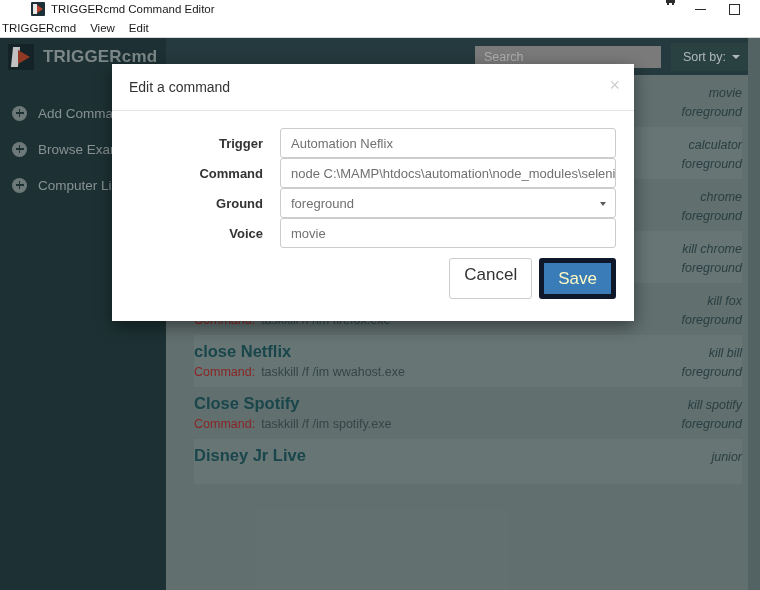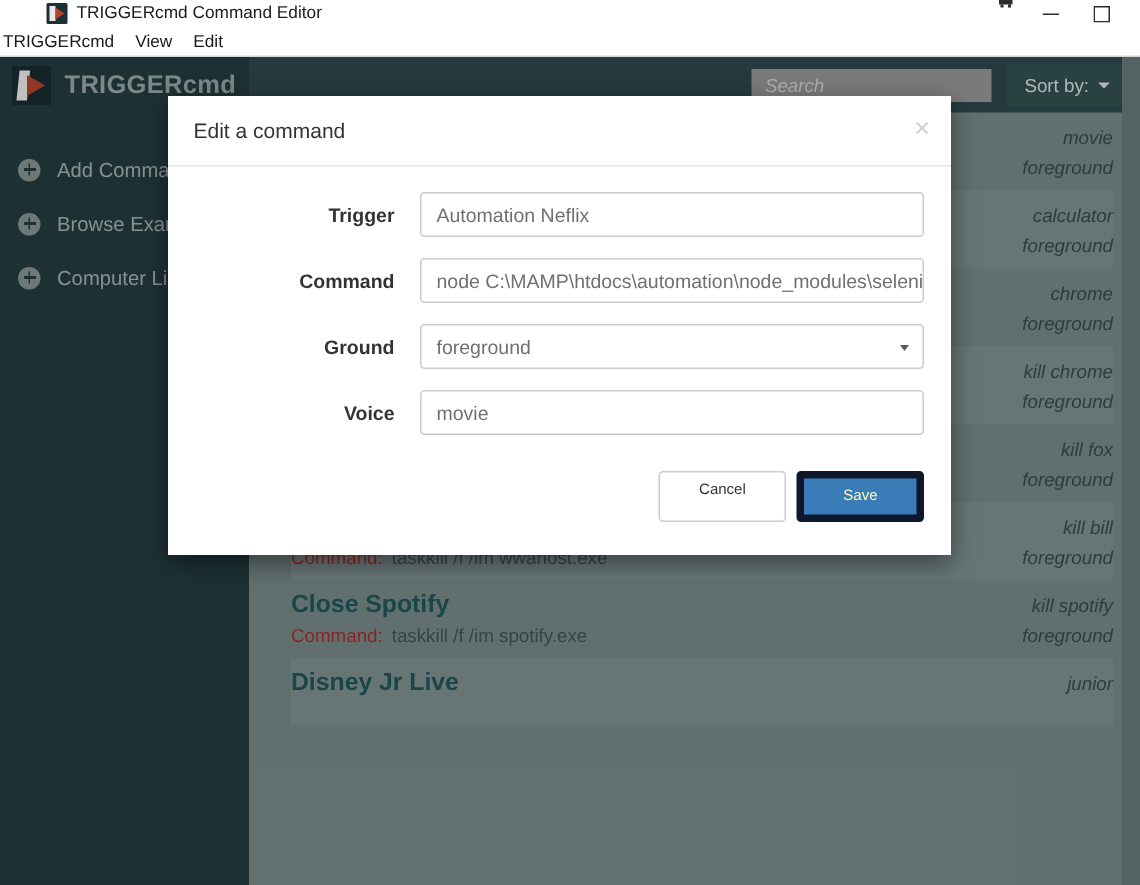--- a/index.html
+++ b/index.html
@@ -149,28 +149,27 @@
     background: #6f7f7f;
   }
   .topbar {
     height: 37px;
     background: #2b4247;
     display: flex; align-items: center;
     justify-content: flex-end;
     padding-right: 8px;
   }
   .search-box {
-    width: 160px; height: 22px;
+    width: 186px; height: 22px;
     background: #8b8b8b;
     color: #c6c6c6;
     font-size: 12.5px;
     display: flex; align-items: center;
     padding-left: 9px;
     box-sizing: border-box;
-    font-style: italic;
   }
   .sortby {
     margin-left: 10px;
     height: 28px;
     display: flex; align-items: center;
     padding: 0 12px;
     background: #2f4b4b;
     color: #c9d2d2;
     font-size: 12.5px;
     white-space: nowrap;
@@ -253,21 +252,20 @@
     font-size: 14px; color: #333;
   }
   .modal-close {
     position: absolute; top: 12px; right: 14px;
     font-size: 18px; color: #cfcfcf;
     line-height: 1;
   }
   .modal-body { padding: 17px 18px 6px 18px; }
   .form-row {
     display: flex; align-items: center;
-    margin-bottom: 14px;
     justify-content: center;
   }
   .form-label {
     width: 150px; flex: none;
     text-align: right;
     padding-right: 17px;
     box-sizing: border-box;
     font-size: 13px; font-weight: bold;
     color: #333;
     white-space: nowrap;
@@ -295,23 +293,23 @@
     width: 0; height: 0;
     border-left: 3.5px solid transparent;
     border-right: 3.5px solid transparent;
     border-top: 4.5px solid #5a5a5a;
   }
   .modal-footer {
     padding: 4px 18px 22px 18px;
     display: flex; justify-content: flex-end;
   }
   .btn {
-    font-size: 10px;
+    font-size: 17px;
     border-radius: 3px;
-    padding: 7px 26px;
+    padding: 7px 14px;
     line-height: 1;
   }
   .btn-cancel {
     background: #fff; border: 1px solid #ccc; color: #333;
     margin-right: 7px;
   }
   .btn-save {
     background: #3a7cb8; border: 5px solid #0f172a; color: #fef9c3;
   }
 </style>

